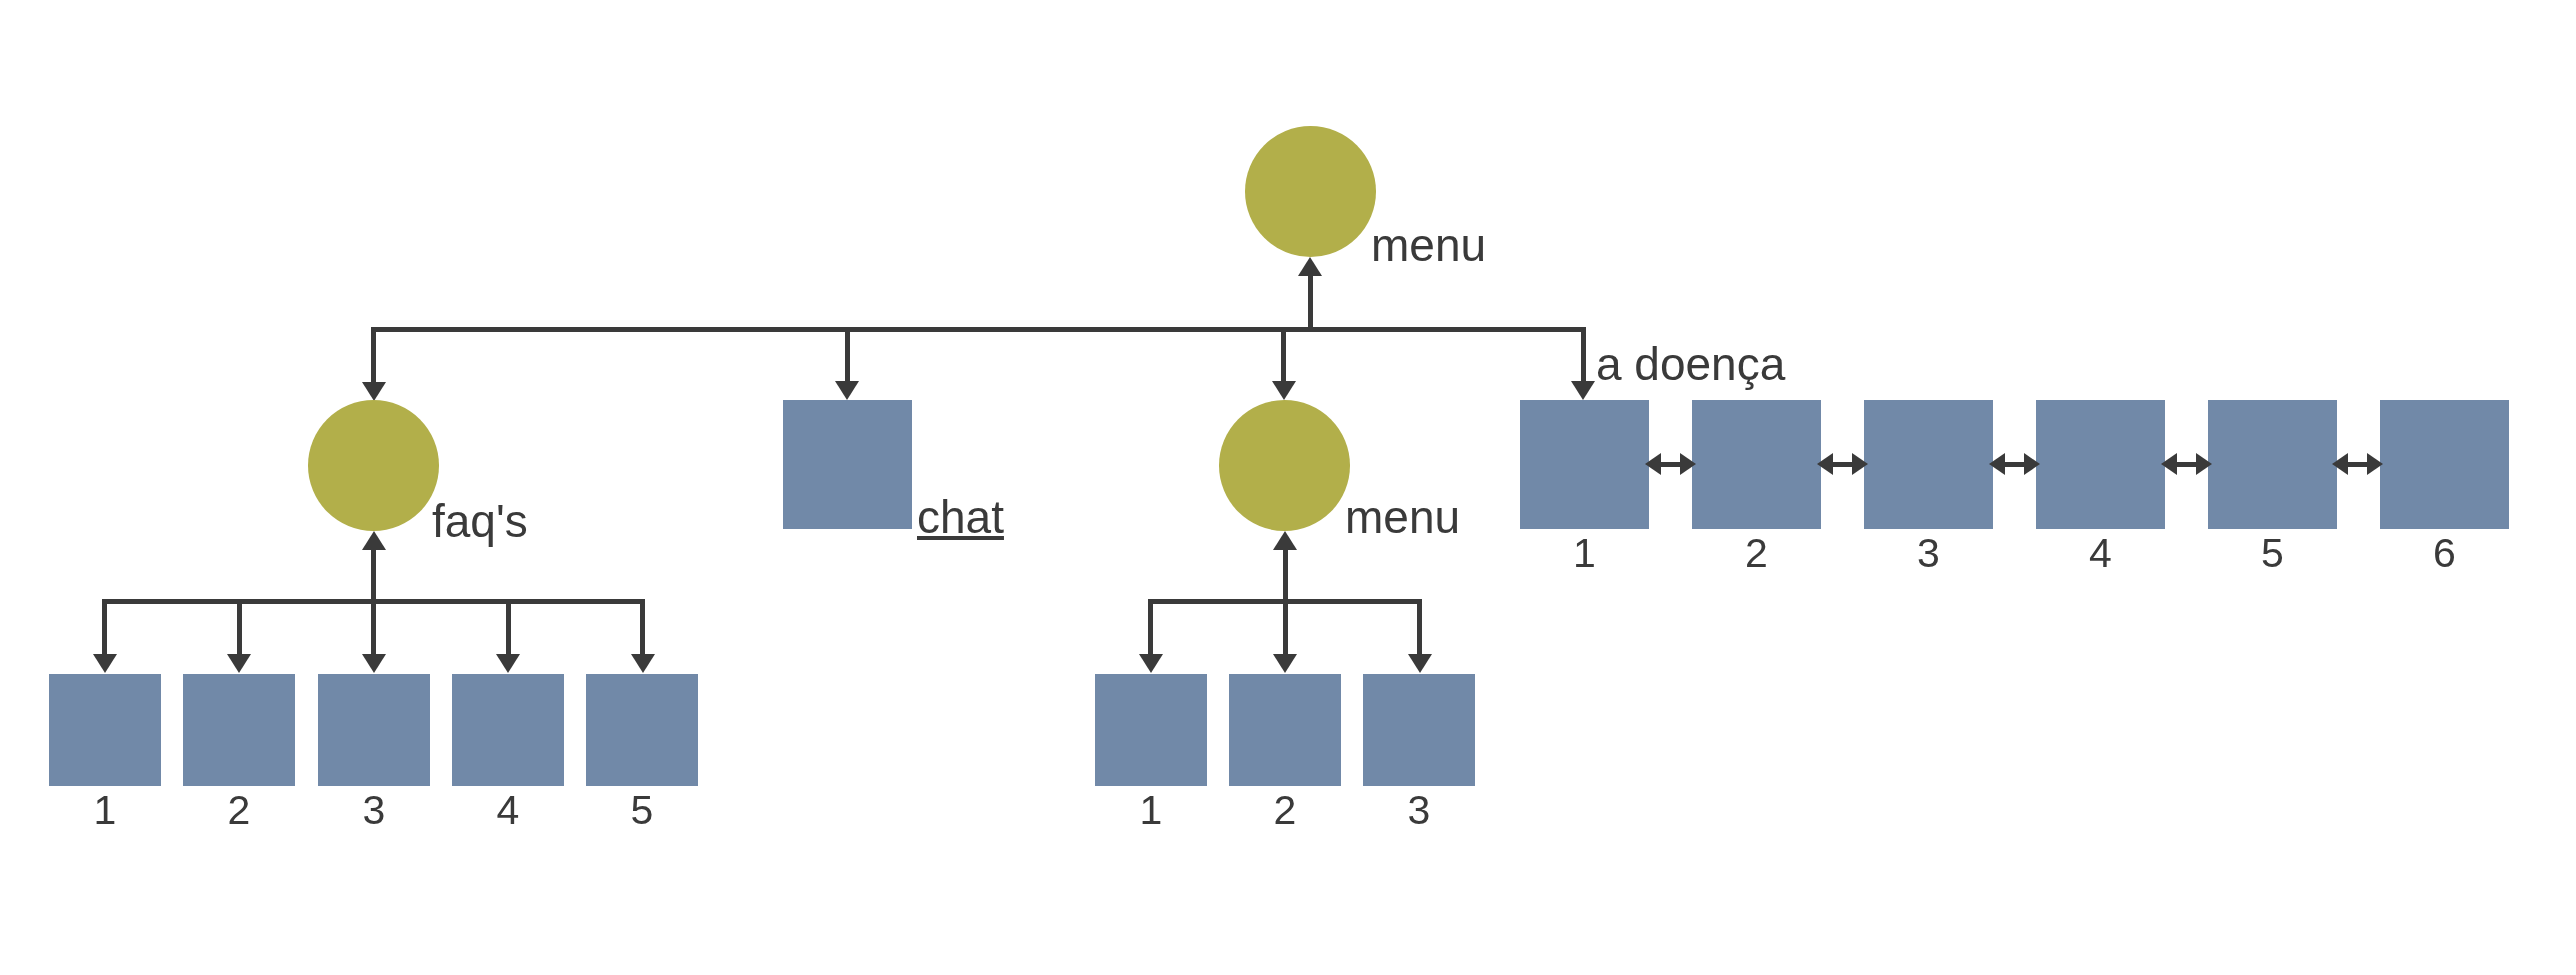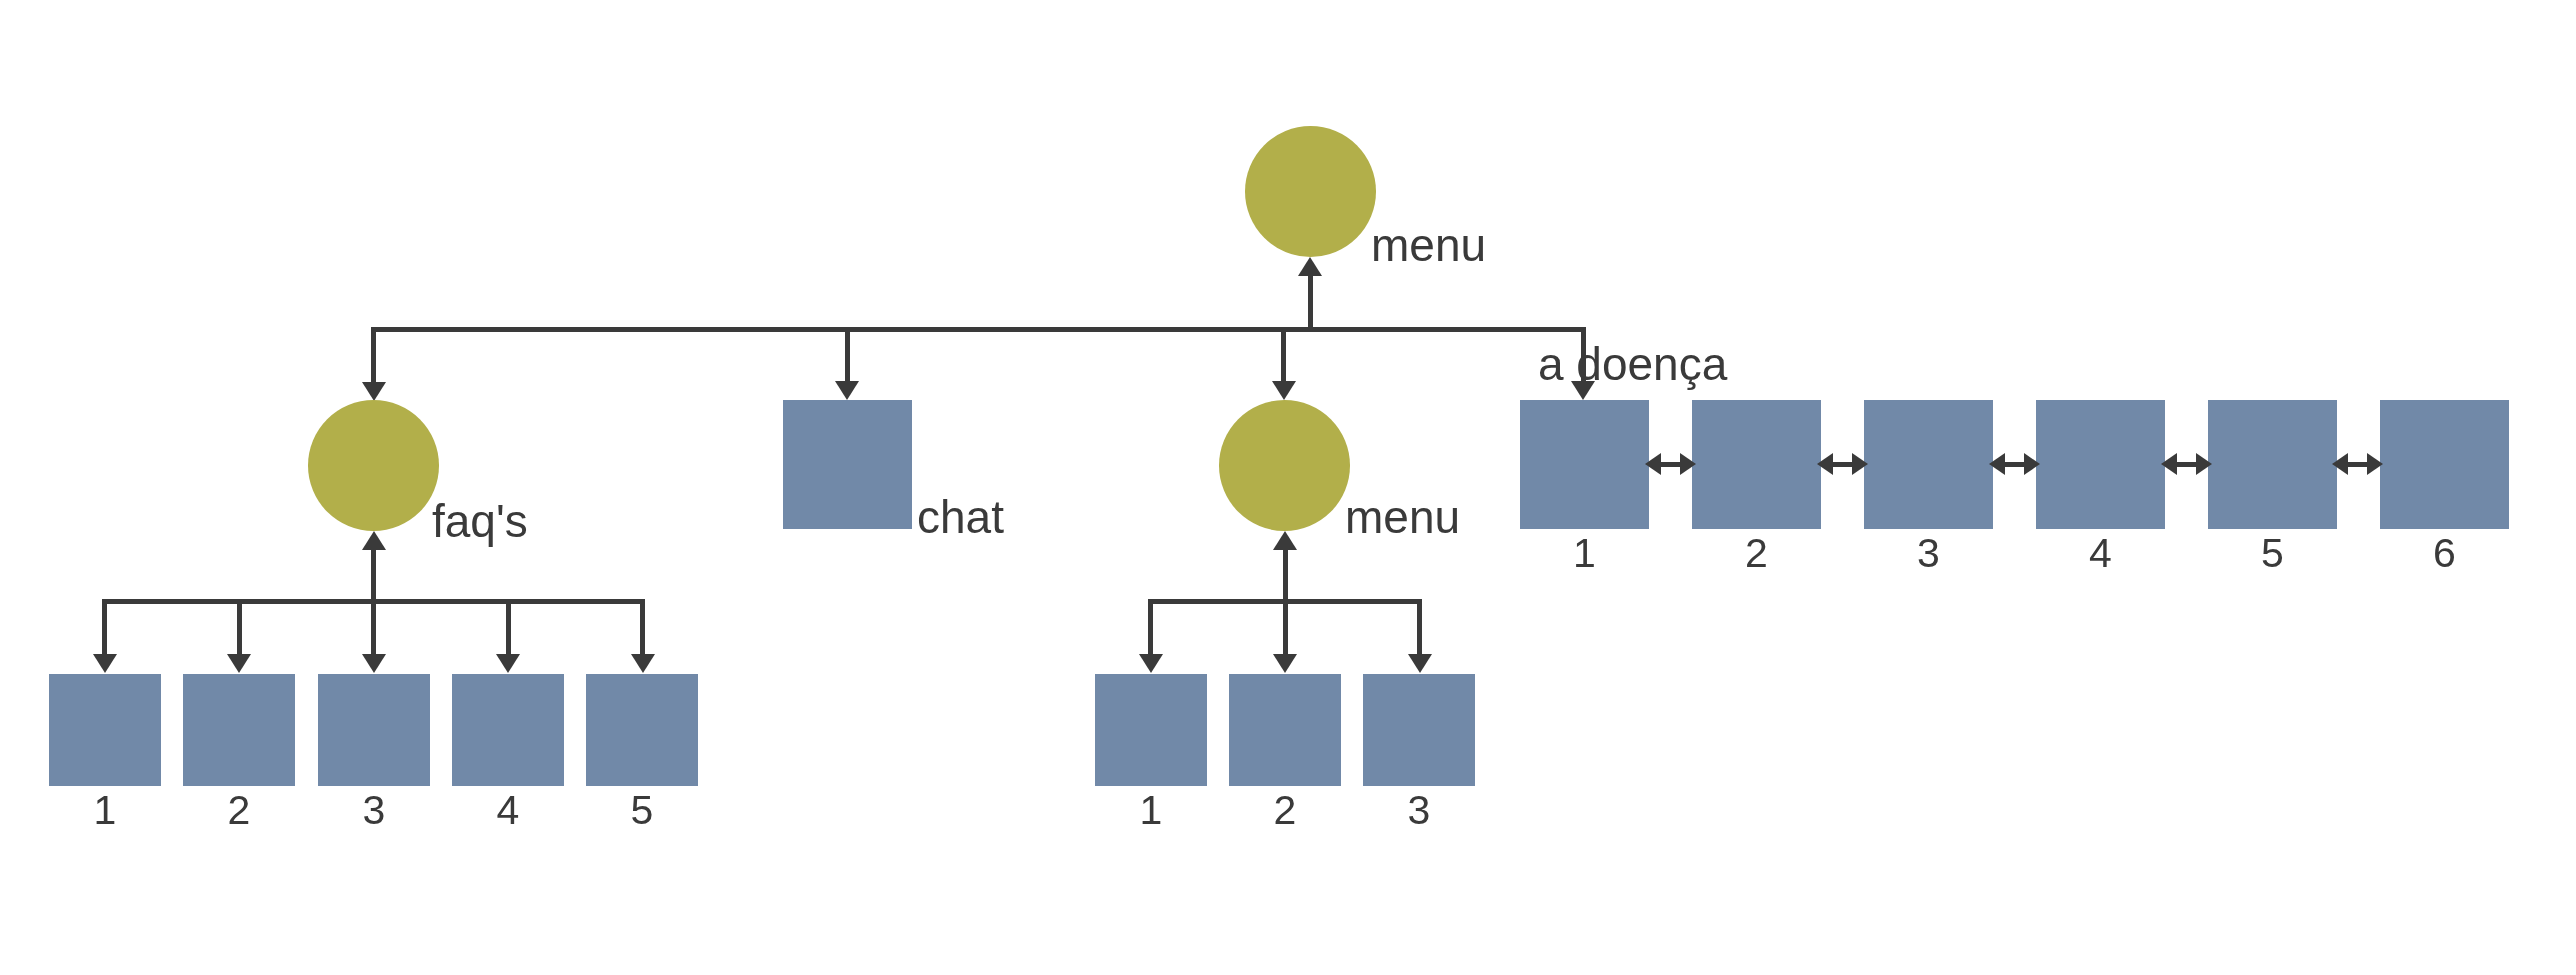--- a/index.html
+++ b/index.html
@@ -87,26 +87,26 @@
   <div class="vline" style="left:1417px;top:599px;height:57px;"></div>
   <div class="head-down" style="left:1408px;top:654px;"></div>
 
   <div class="circle" style="left:1245px;top:126px;"></div>
   <div class="lbl" style="left:1371px;top:222px;">menu</div>
 
   <div class="circle" style="left:308px;top:400px;"></div>
   <div class="lbl" style="left:432px;top:498px;">faq's</div>
 
   <div class="sq" style="left:783px;top:400px;"></div>
-  <div class="lbl" style="left:917px;top:494px;">chat</div>
+  <div class="lbl" style="left:917px;top:494px;text-decoration:underline;">chat</div>
 
   <div class="circle" style="left:1219px;top:400px;"></div>
   <div class="lbl" style="left:1345px;top:494px;">menu</div>
 
-  <div class="lbl" style="left:1538px;top:341px;">a doença</div>
+  <div class="lbl" style="left:1596px;top:341px;">a doença</div>
 
   <div class="sq" style="left:1520px;top:400px;"></div>
   <div class="sq" style="left:1692px;top:400px;"></div>
   <div class="sq" style="left:1864px;top:400px;"></div>
   <div class="sq" style="left:2036px;top:400px;"></div>
   <div class="sq" style="left:2208px;top:400px;"></div>
   <div class="sq" style="left:2380px;top:400px;"></div>
 
   <div class="num w172" style="left:1520px;top:533px;">1</div>
   <div class="num w172" style="left:1692px;top:533px;">2</div>

